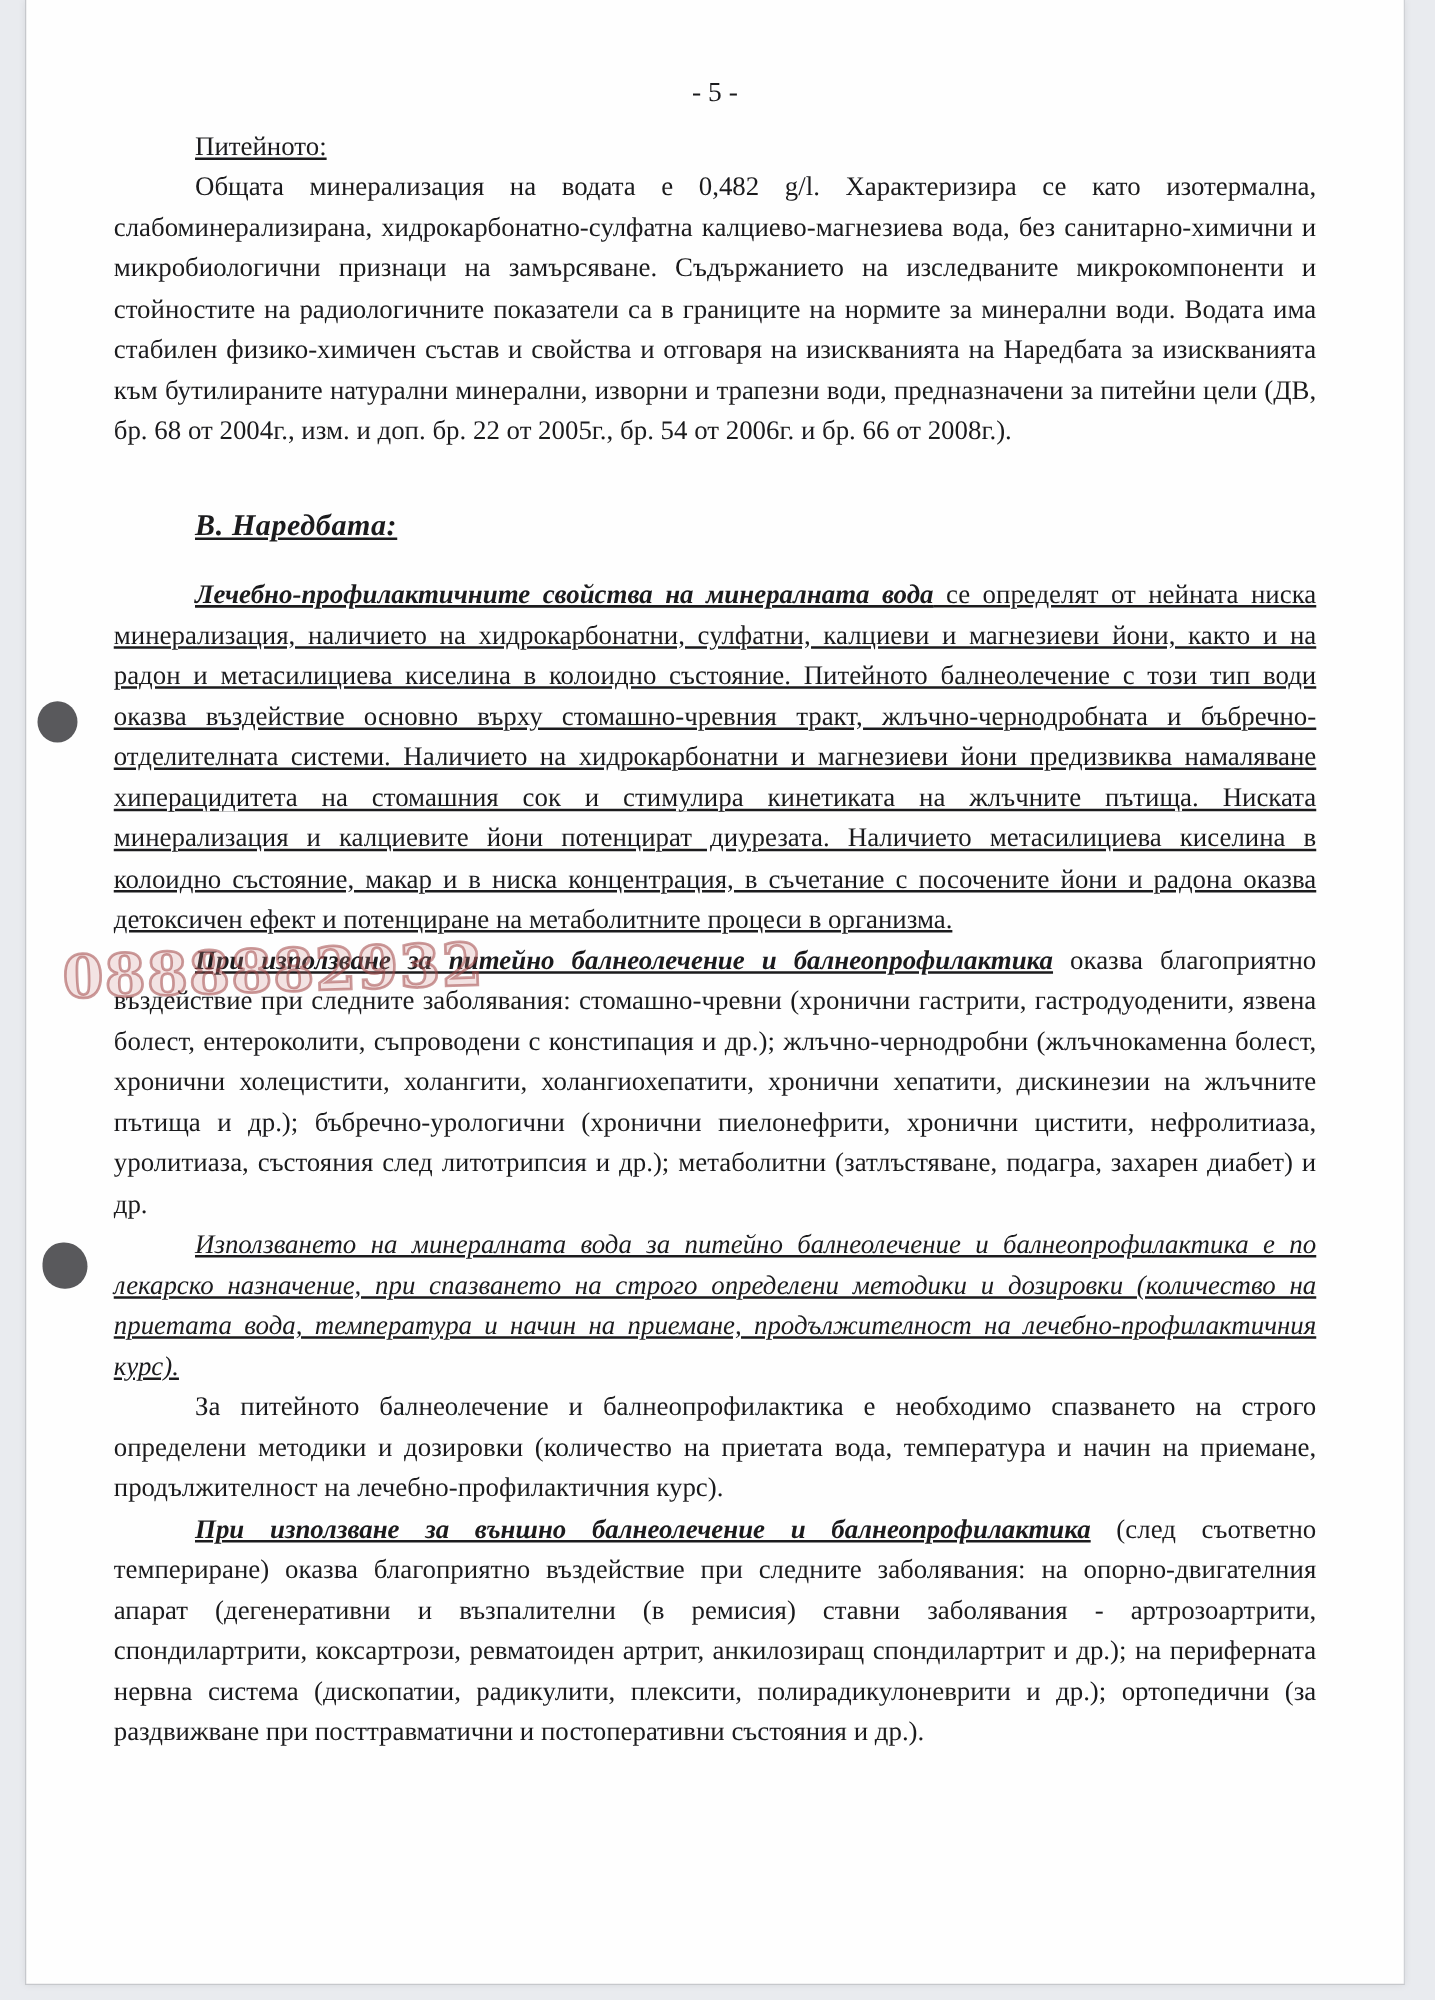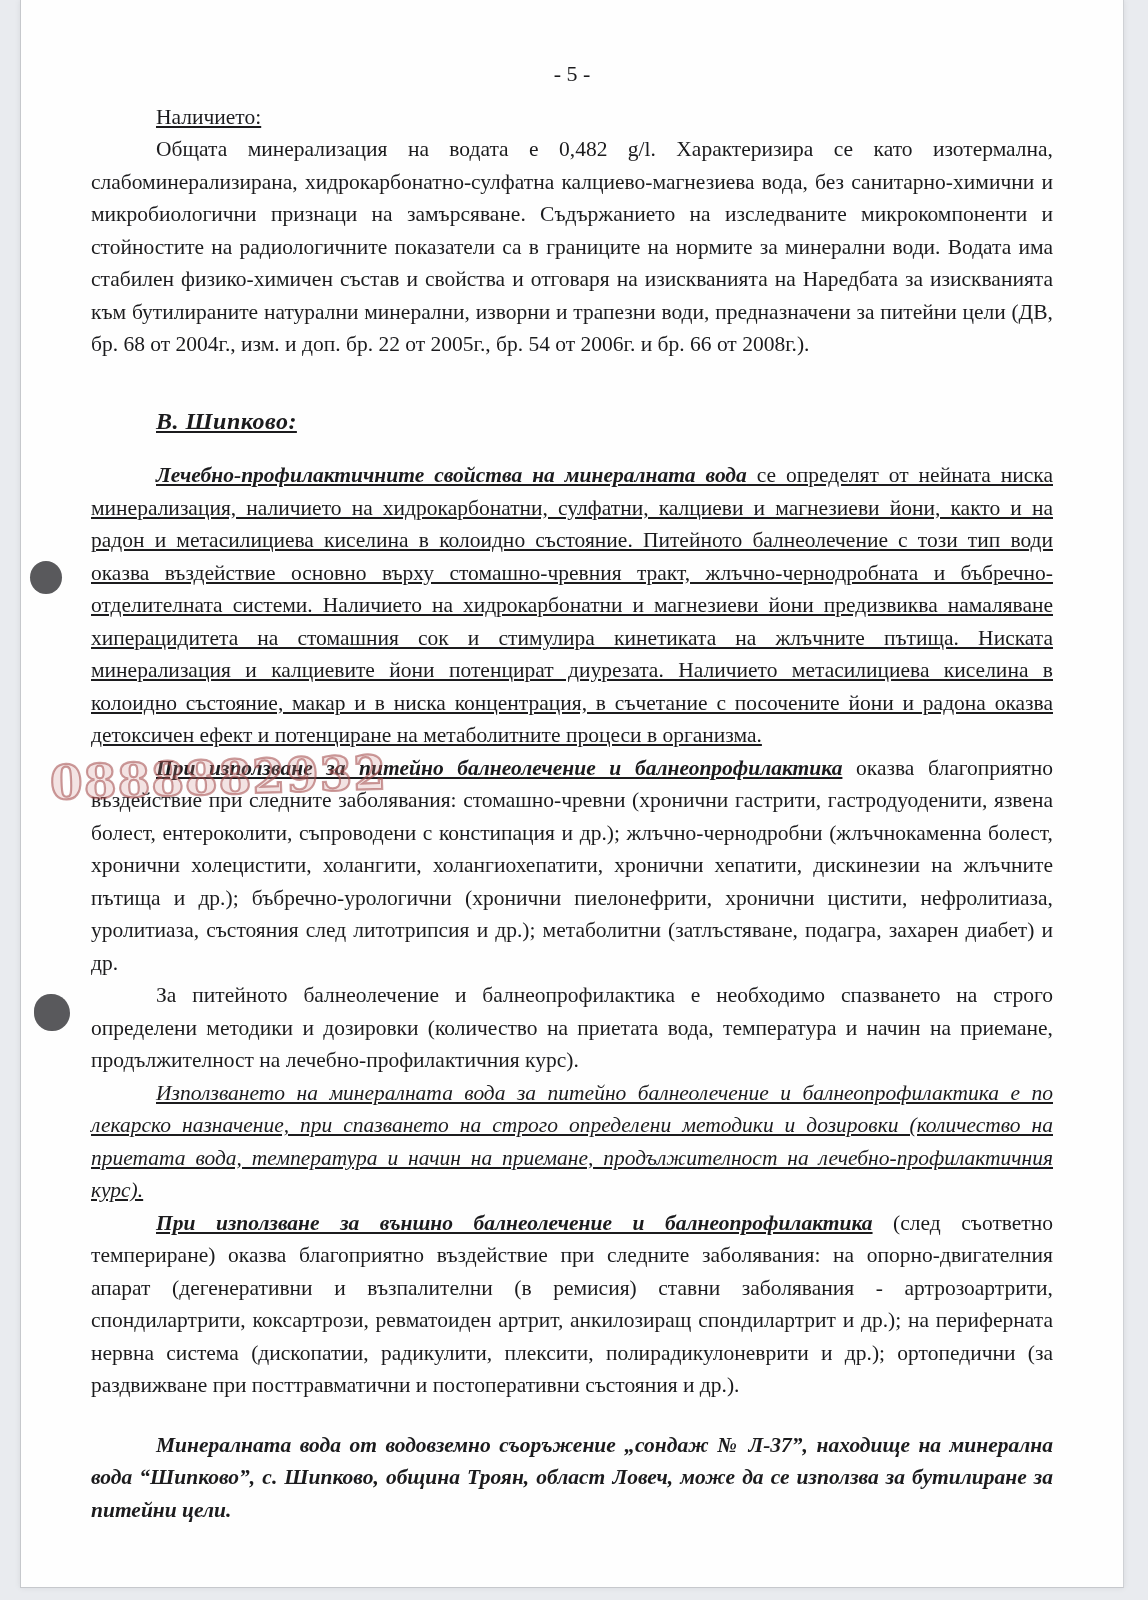--- a/index.html
+++ b/index.html
@@ -71,36 +71,35 @@
   .hole-punch.bottom { left: 34px; top: 994px; width: 36px; height: 37px; border-radius: 47% 53% 50% 50%; }
 </style>
 </head>
 <body>
 
 <div class="page">
   <div class="content">
 
     <div class="page-number">- 5 -</div>
 
-    <p class="conclusion-heading u">Наличието:</p>
+    <p class="conclusion-heading u">Питейното:</p>
 
     <p class="indent">Общата минерализация на водата е 0,482 g/l. Характеризира се като изотермална, слабоминерализирана, хидрокарбонатно-сулфатна калциево-магнезиева вода, без санитарно-химични и микробиологични признаци на замърсяване. Съдържанието на изследваните микрокомпоненти и стойностите на радиологичните показатели са в границите на нормите за минерални води. Водата има стабилен физико-химичен състав и свойства и отговаря на изискванията на Наредбата за изискванията към бутилираните натурални минерални, изворни и трапезни води, предназначени за питейни цели (ДВ, бр. 68 от 2004г., изм. и доп. бр. 22 от 2005г., бр. 54 от 2006г. и бр. 66 от 2008г.).</p>
 
-    <p class="properties-heading bi u">В. Шипково:</p>
+    <p class="properties-heading bi u">В. Наредбата:</p>
 
     <p class="indent para first-after-heading"><span class="bi u">Лечебно-профилактичните свойства на минералната вода</span><span> се определят от нейната ниска минерализация, наличието на хидрокарбонатни, сулфатни, калциеви и магнезиеви йони, както и на радон и метасилициева киселина в колоидно състояние. Питейното балнеолечение с този тип води оказва въздействие основно върху стомашно-чревния тракт, жлъчно-чернодробната и бъбречно-отделителната системи. Наличието на хидрокарбонатни и магнезиеви йони предизвиква намаляване хиперацидитета на стомашния сок и стимулира кинетиката на жлъчните пътища. Ниската минерализация и калциевите йони потенцират диурезата. Наличието метасилициева киселина в колоидно състояние, макар и в ниска концентрация, в съчетание с посочените йони и радона оказва детоксичен ефект и потенциране на метаболитните процеси в организма.</span></p>
 
     <p class="indent para"><span class="bi u">При използване за питейно балнеолечение и балнеопрофилактика</span><span> оказва благоприятно въздействие при следните заболявания: стомашно-чревни (хронични гастрити, гастродуоденити, язвена болест, ентероколити, съпроводени с констипация и др.); жлъчно-чернодробни (жлъчнокаменна болест, хронични холецистити, холангити, холангиохепатити, хронични хепатити, дискинезии на жлъчните пътища и др.); бъбречно-урологични (хронични пиелонефрити, хронични цистити, нефролитиаза, уролитиаза, състояния след литотрипсия и др.); метаболитни (затлъстяване, подагра, захарен диабет) и др.</span></p>
 
+    <p class="indent para it u">Използването на минералната вода за питейно балнеолечение и балнеопрофилактика е по лекарско назначение, при спазването на строго определени методики и дозировки (количество на приетата вода, температура и начин на приемане, продължителност на лечебно-профилактичния курс).</p>
+
     <p class="indent para">За питейното балнеолечение и балнеопрофилактика е необходимо спазването на строго определени методики и дозировки (количество на приетата вода, температура и начин на приемане, продължителност на лечебно-профилактичния курс).</p>
-
-    <p class="indent para it u">Използването на минералната вода за питейно балнеолечение и балнеопрофилактика е по лекарско назначение, при спазването на строго определени методики и дозировки (количество на приетата вода, температура и начин на приемане, продължителност на лечебно-профилактичния курс).</p>
 
     <p class="indent para"><span class="bi u">При използване за външно балнеолечение и балнеопрофилактика</span><span> (след съответно темпериране) оказва благоприятно въздействие при следните заболявания: на опорно-двигателния апарат (дегенеративни и възпалителни (в ремисия) ставни заболявания - артрозоартрити, спондилартрити, коксартрози, ревматоиден артрит, анкилозиращ спондилартрит и др.); на периферната нервна система (дископатии, радикулити, плексити, полирадикулоневрити и др.); ортопедични (за раздвижване при посттравматични и постоперативни състояния и др.).</span></p>
 
-    <p class="indent para bi bottling">Минералната вода от водовземно съоръжение „сондаж № Л-37”, находище на минерална вода “Шипково”, с. Шипково, община Троян, област Ловеч, може да се използва за бутилиране за питейни цели.</p>
 
   </div>
 </div>
 
 <div class="watermark">0888882932</div>
 <div class="hole-punch top"></div>
 <div class="hole-punch bottom"></div>
 
 </body></html>

